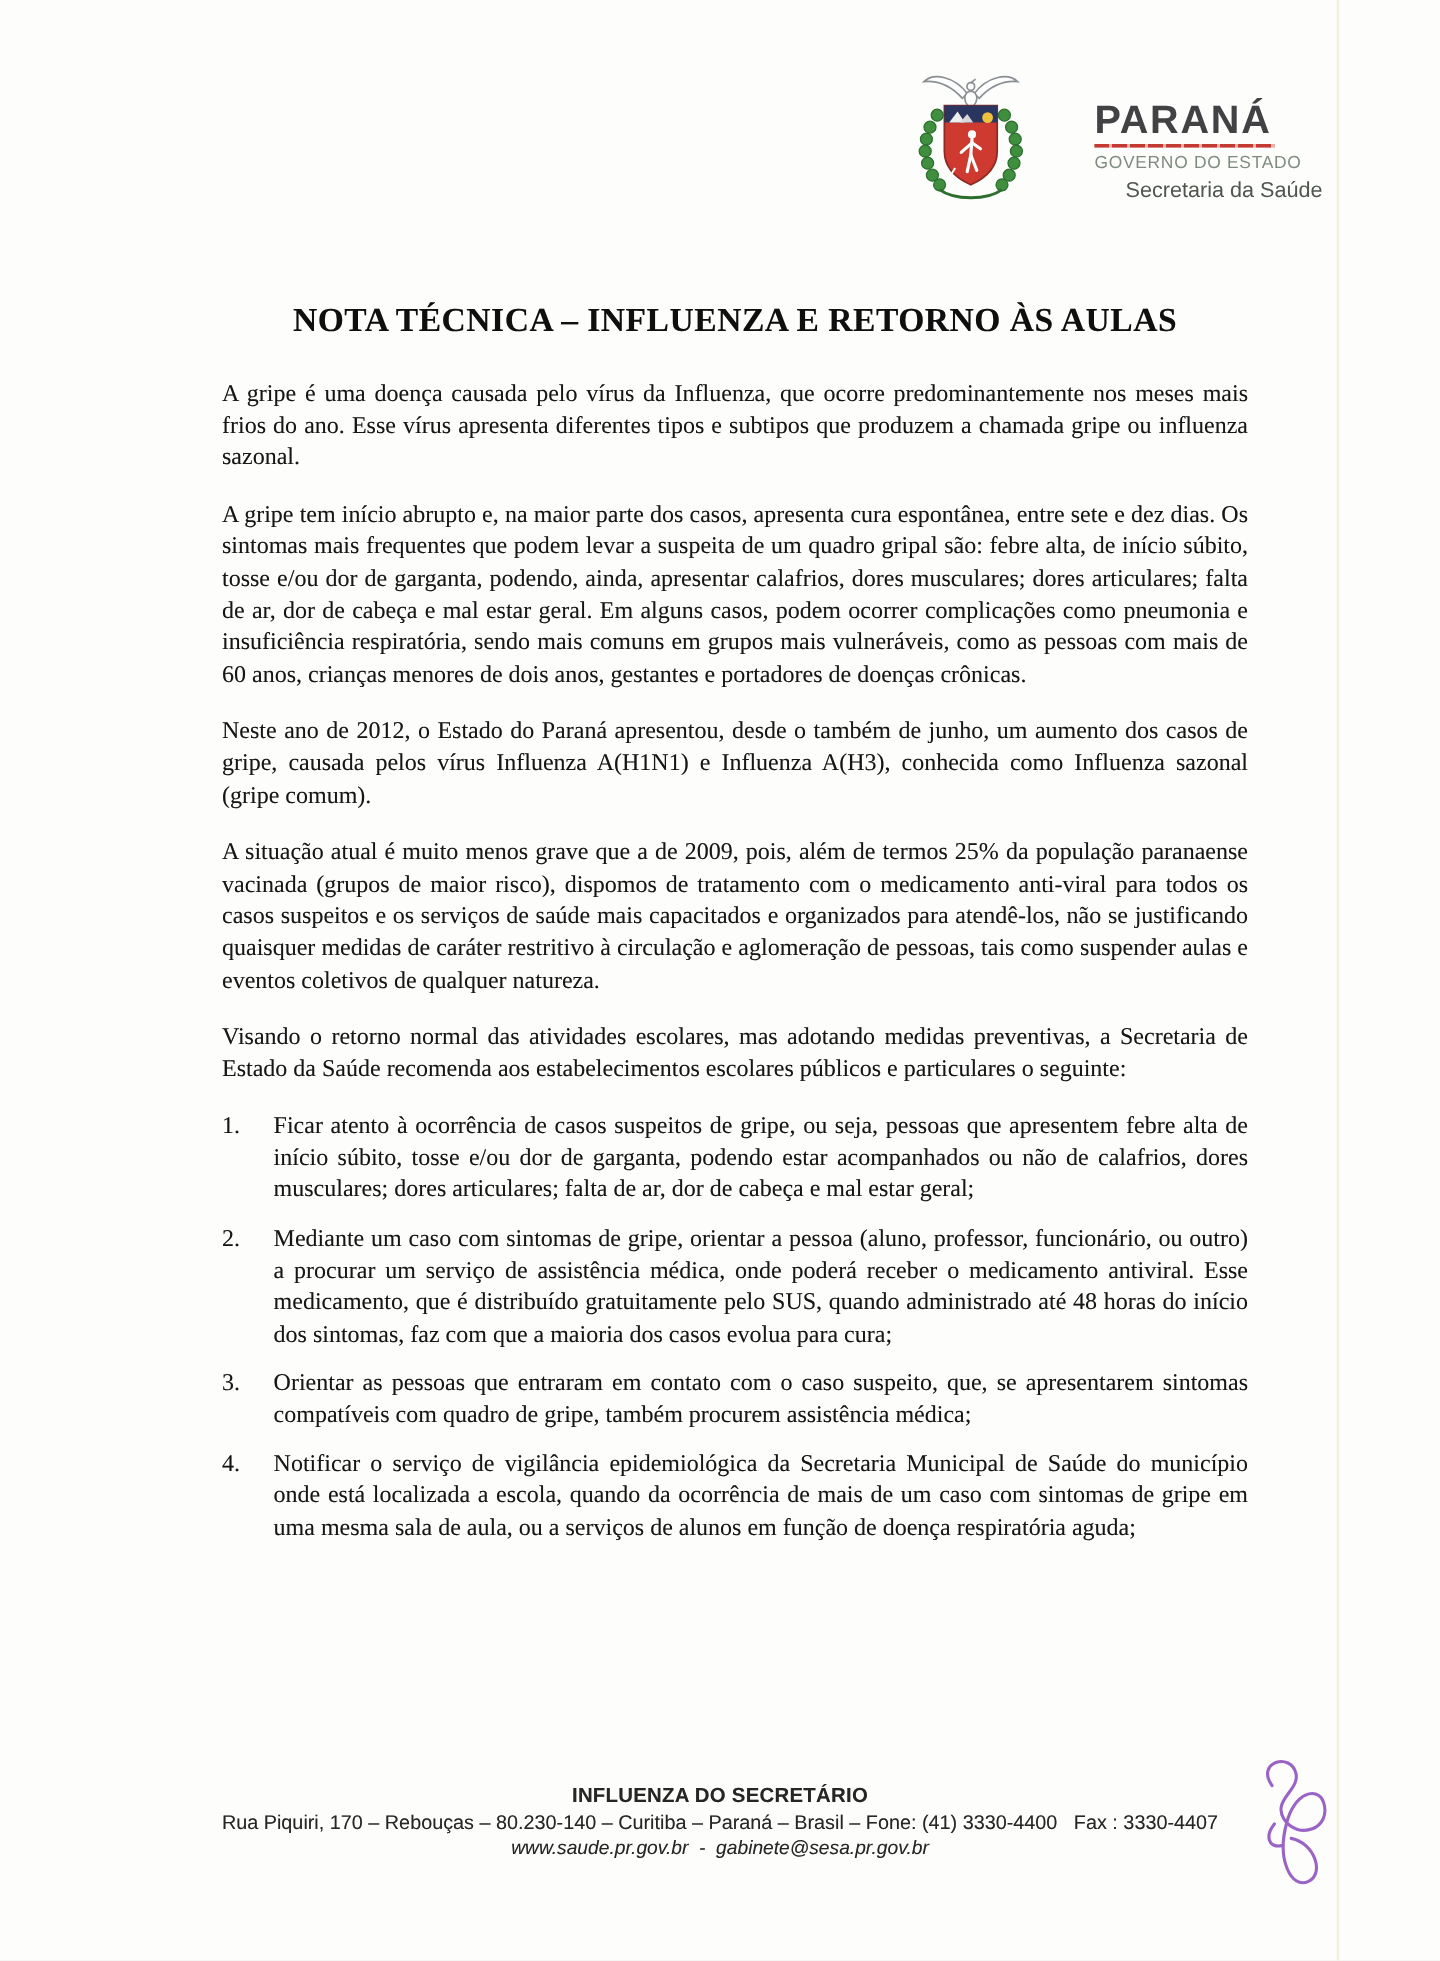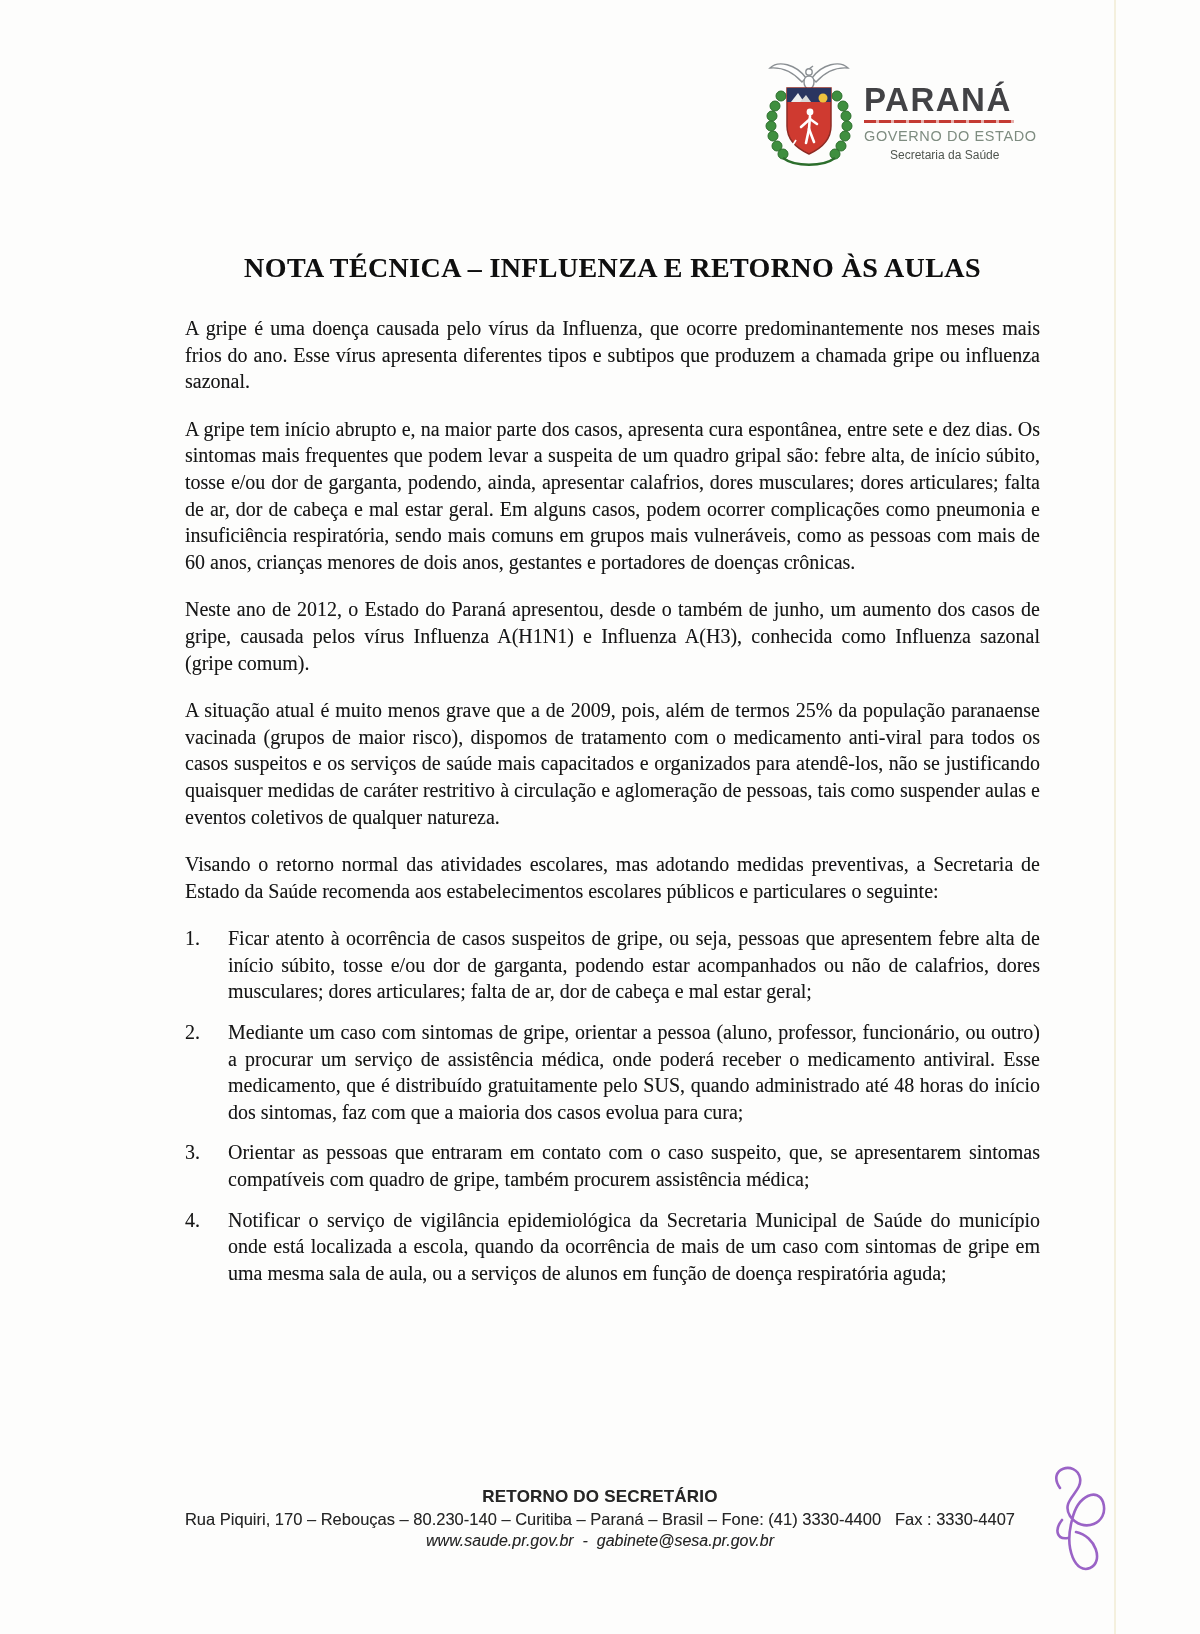--- a/index.html
+++ b/index.html
@@ -10,31 +10,31 @@
     overflow:hidden;
     font-family:"Liberation Serif","DejaVu Serif",serif;
   }
   
   .crease{
     position:absolute;left:1114px;top:0;width:2px;height:1634px;
     background:#f0ead2;opacity:.7;
   }
   
   .crest{position:absolute;left:760px;top:56px;width:98px;height:114px;}
-  .logo-text{position:absolute;left:864px;top:83px;width:170px;font-family:"Liberation Sans","DejaVu Sans",sans-serif;}
+  .logo-text{position:absolute;left:912px;top:83px;width:170px;font-family:"Liberation Sans","DejaVu Sans",sans-serif;}
   .brand{
     font-size:33px;font-weight:bold;letter-spacing:1.5px;line-height:34px;
     color:#424245;
   }
   .redline{
     width:150px;height:3px;margin-top:3px;
     background:repeating-linear-gradient(90deg,#c43a33 0 12px,rgba(196,58,51,.4) 12px 15px);
   }
   .gov{font-size:14.5px;letter-spacing:.6px;color:#7e8c80;margin-top:5px;white-space:nowrap;text-align:center;}
-  .sec{font-size:12px;color:#4f554f;margin-top:4px;padding-left:26px;white-space:nowrap;}
+  .sec{font-size:18px;color:#4f554f;margin-top:4px;padding-left:26px;white-space:nowrap;}
   
   .content{
     position:absolute;left:185px;top:250px;width:855px;
     font-size:20px;line-height:26.6px;color:#161616;
     text-align:justify;
     text-shadow:0 0 .4px rgba(0,0,0,.3);
   }
   .title{
     font-size:28px;line-height:36px;font-weight:bold;text-align:center;
     letter-spacing:.4px;color:#0f0f0f;margin:0 0 29px 0;
@@ -141,21 +141,21 @@
         <div class="list-text">Orientar as pessoas que entraram em contato com o caso suspeito, que, se apresentarem sintomas compatíveis com quadro de gripe, também procurem assistência médica;</div>
       </div>
       <div class="list-item">
         <div class="list-num">4.</div>
         <div class="list-text">Notificar o serviço de vigilância epidemiológica da Secretaria Municipal de Saúde do município onde está localizada a escola, quando da ocorrência de mais de um caso com sintomas de gripe em uma mesma sala de aula, ou a serviços de alunos em função de doença respiratória aguda;</div>
       </div>
     </div>
   </div>
 
   <div class="page-footer">
-    <div class="f-office">RETORNO DO SECRETÁRIO</div>
+    <div class="f-office">INFLUENZA DO SECRETÁRIO</div>
     <div class="f-address">Rua Piquiri, 170 – Rebouças – 80.230-140 – Curitiba – Paraná – Brasil – Fone: (41) 3330-4400   Fax : 3330-4407</div>
     <div class="f-web">www.saude.pr.gov.br  -  gabinete@sesa.pr.gov.br</div>
   </div>
 
   <div class="signature">
     <svg width="100" height="130" viewBox="0 0 100 130" xmlns="http://www.w3.org/2000/svg">
       <g stroke="#9a63c6" stroke-width="2.6" fill="none" stroke-linecap="round">
         <path d="M28,30 C14,10 44,2 48,20 C51,34 28,42 38,58 C50,76 78,66 71,44 C66,30 46,36 40,62 C32,92 44,116 58,110 C72,104 64,78 44,74"></path>
         <path d="M30,62 C22,72 25,82 36,80"></path>
       </g>

